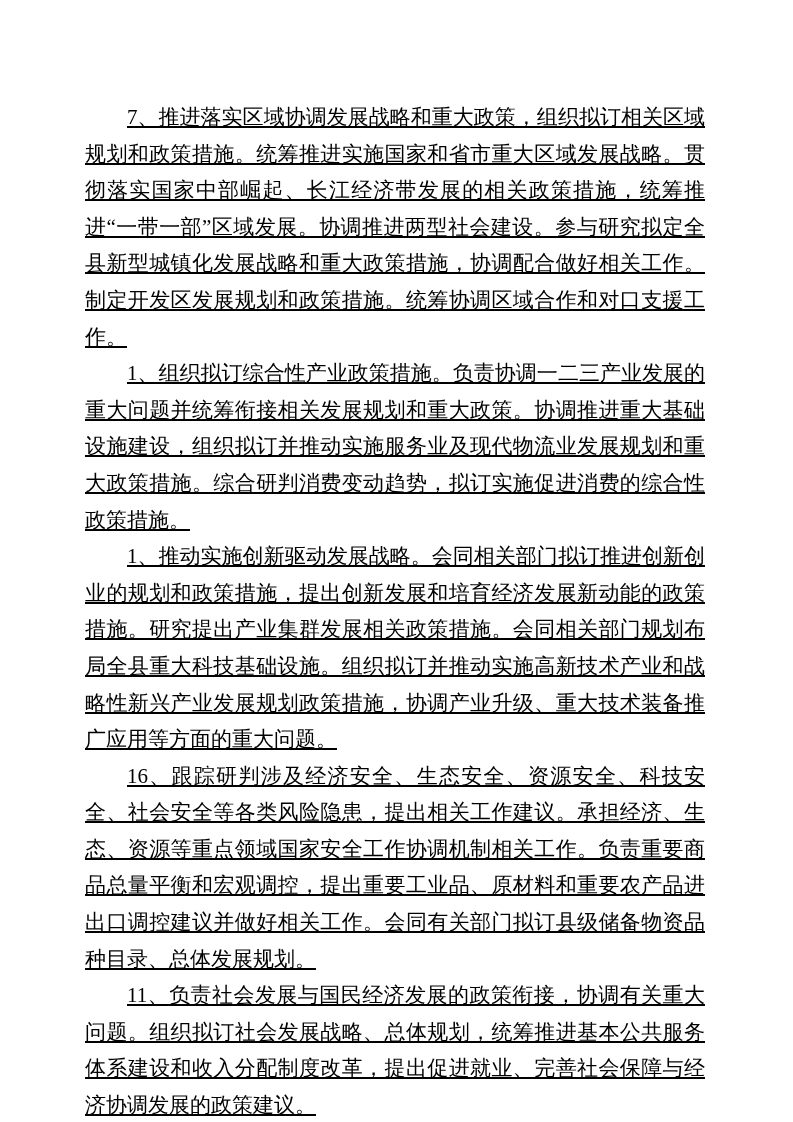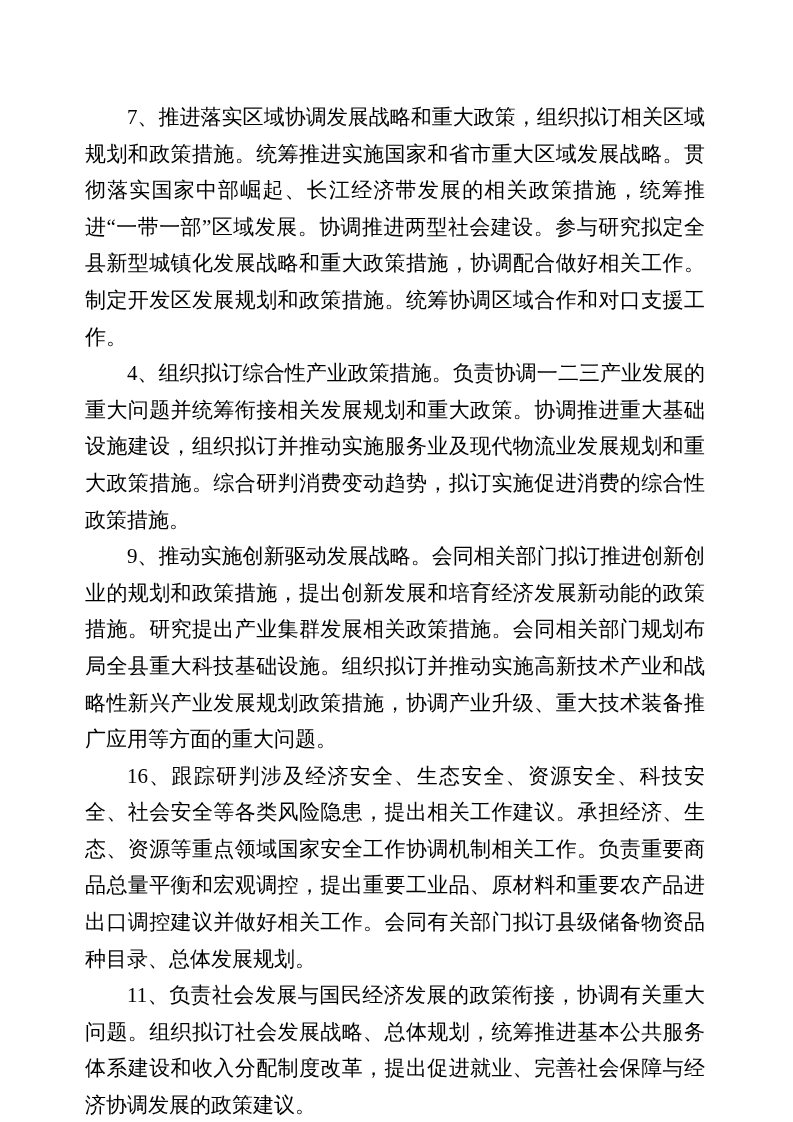--- a/index.html
+++ b/index.html
@@ -23,26 +23,27 @@
     font-size: 21px;
     line-height: 36.6px;
     color: #000000;
     text-align: justify;
   }
   .doc-body p {
     margin: 0;
     padding: 0;
     text-indent: 2em;
     word-break: break-all;
+    text-decoration: underline;
   }
 </style>
 </head>
 <body>
 
 <div class="page">
   <div class="doc-body">
       <p>7、推进落实区域协调发展战略和重大政策，组织拟订相关区域规划和政策措施。统筹推进实施国家和省市重大区域发展战略。贯彻落实国家中部崛起、长江经济带发展的相关政策措施，统筹推进“一带一部”区域发展。协调推进两型社会建设。参与研究拟定全县新型城镇化发展战略和重大政策措施，协调配合做好相关工作。制定开发区发展规划和政策措施。统筹协调区域合作和对口支援工作。</p>
-      <p>4、组织拟订综合性产业政策措施。负责协调一二三产业发展的重大问题并统筹衔接相关发展规划和重大政策。协调推进重大基础设施建设，组织拟订并推动实施服务业及现代物流业发展规划和重大政策措施。综合研判消费变动趋势，拟订实施促进消费的综合性政策措施。</p>
-      <p>9、推动实施创新驱动发展战略。会同相关部门拟订推进创新创业的规划和政策措施，提出创新发展和培育经济发展新动能的政策措施。研究提出产业集群发展相关政策措施。会同相关部门规划布局全县重大科技基础设施。组织拟订并推动实施高新技术产业和战略性新兴产业发展规划政策措施，协调产业升级、重大技术装备推广应用等方面的重大问题。</p>
+      <p>1、组织拟订综合性产业政策措施。负责协调一二三产业发展的重大问题并统筹衔接相关发展规划和重大政策。协调推进重大基础设施建设，组织拟订并推动实施服务业及现代物流业发展规划和重大政策措施。综合研判消费变动趋势，拟订实施促进消费的综合性政策措施。</p>
+      <p>1、推动实施创新驱动发展战略。会同相关部门拟订推进创新创业的规划和政策措施，提出创新发展和培育经济发展新动能的政策措施。研究提出产业集群发展相关政策措施。会同相关部门规划布局全县重大科技基础设施。组织拟订并推动实施高新技术产业和战略性新兴产业发展规划政策措施，协调产业升级、重大技术装备推广应用等方面的重大问题。</p>
       <p>16、跟踪研判涉及经济安全、生态安全、资源安全、科技安全、社会安全等各类风险隐患，提出相关工作建议。承担经济、生态、资源等重点领域国家安全工作协调机制相关工作。负责重要商品总量平衡和宏观调控，提出重要工业品、原材料和重要农产品进出口调控建议并做好相关工作。会同有关部门拟订县级储备物资品种目录、总体发展规划。</p>
       <p>11、负责社会发展与国民经济发展的政策衔接，协调有关重大问题。组织拟订社会发展战略、总体规划，统筹推进基本公共服务体系建设和收入分配制度改革，提出促进就业、完善社会保障与经济协调发展的政策建议。</p>
     </div>
 </div>
 
 </body></html>

